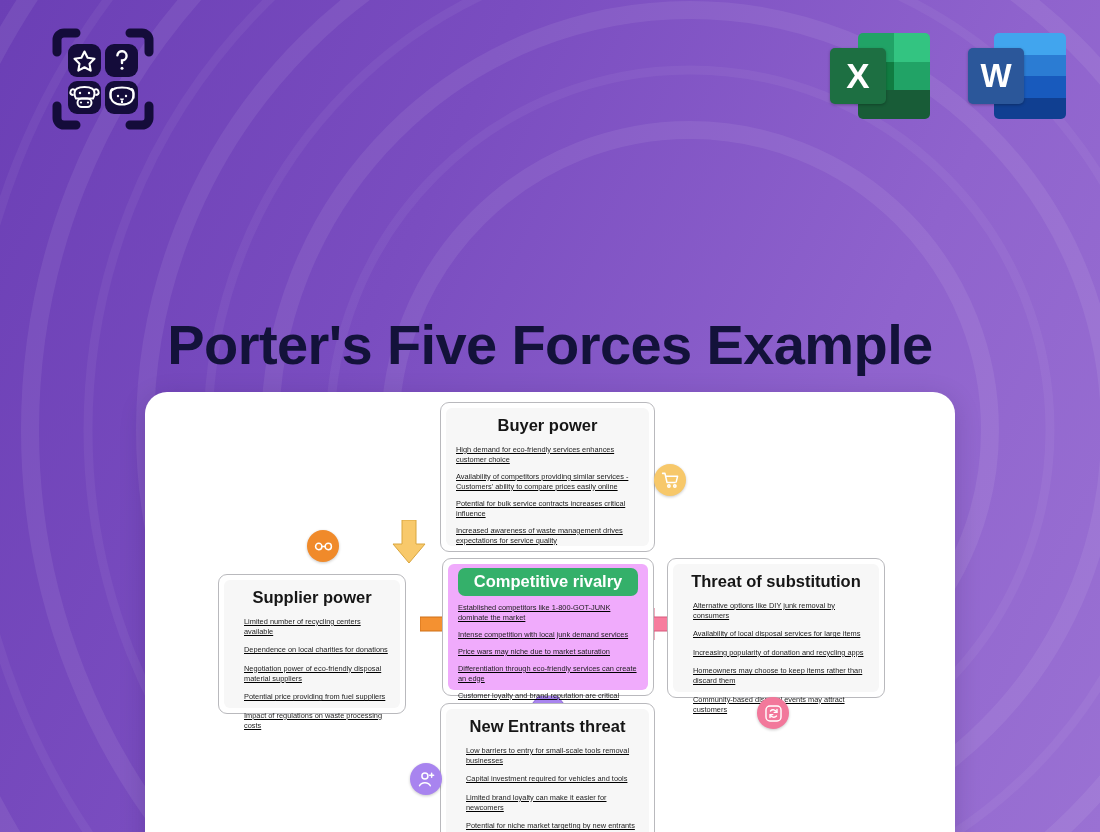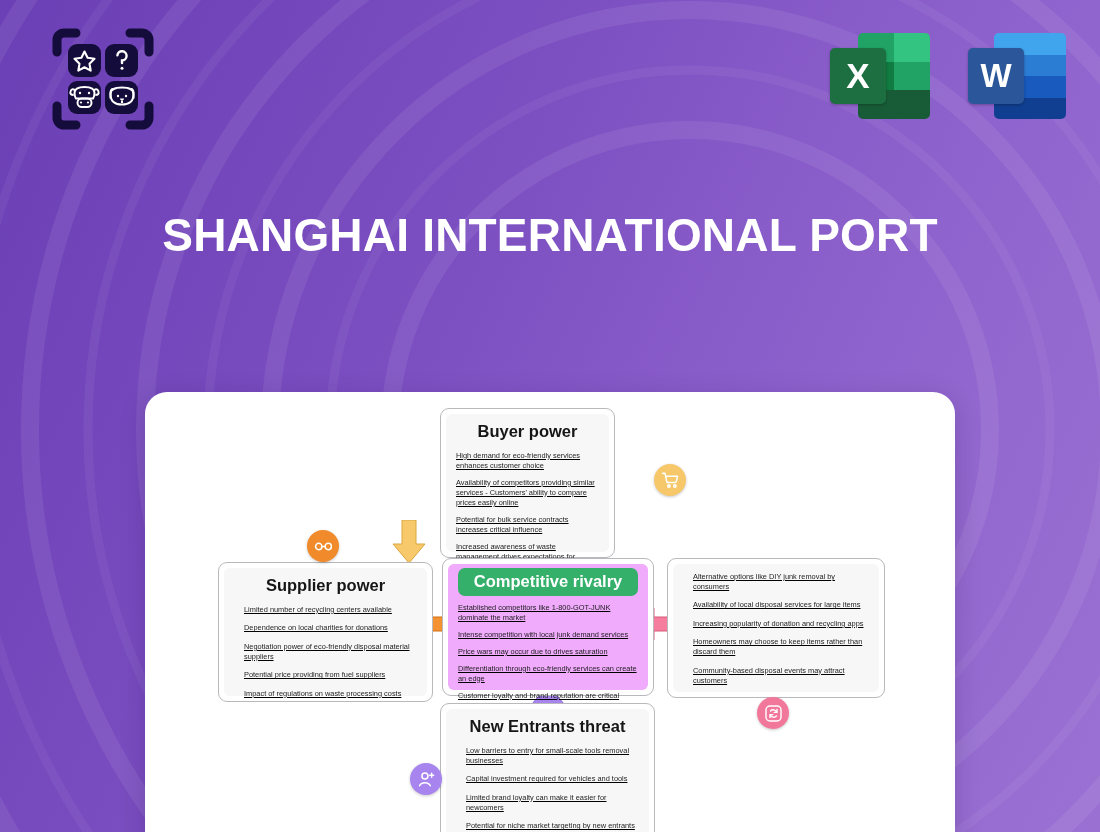--- a/index.html
+++ b/index.html
@@ -110,22 +110,22 @@
   .fbox ul { list-style: none; text-decoration: underline; }
   .fbox li {
     font-size: 7.4px;
     line-height: 1.35;
     color: #1c1c1c;
     margin-bottom: 7px;
   }
   .fbox.dense li { margin-bottom: 8.5px; padding-left: 10px; }
 
   
-  #box-buyer      { left: 295px; top: 16px;  width: 175px; height: 150px; }
-  #box-supplier   { left: 73px;  top: 170px; width: 215px; height: 140px; }
+  #box-buyer      { left: 295px; top: 10px;  width: 215px; height: 150px; }
+  #box-supplier   { left: 73px;  top: 182px; width: 188px; height: 140px; }
   #box-rivalry    { left: 297px; top: 166px; width: 212px; height: 138px; }
   #box-substitute { left: 522px; top: 166px; width: 218px; height: 140px; }
   #box-entrants   { left: 295px; top: 311px; width: 215px; height: 150px; }
 
   
   .arrow { position: absolute; }
   .arrow svg { display: block; }
 
   
   .badge {
@@ -222,21 +222,21 @@
       <div class="wd-sheet">
         <div class="wd-band" style="top:0;height:25%;background:#41a5ee;"></div>
         <div class="wd-band" style="top:25%;height:25%;background:#2b7cd3;"></div>
         <div class="wd-band" style="top:50%;height:25%;background:#185abd;"></div>
         <div class="wd-band" style="top:75%;height:25%;background:#103f91;"></div>
       </div>
       <div class="wd-badge">W</div>
     </div>
   </div>
 
-  <div class="kicker">SHANGHAI INTERNATIONAL PORT</div>
+  <div class="title">Porter's Five Forces Example</div>
 
   <div class="card">
     <div class="diagram">
 
       <div class="arrow" style="left:246px; top:128px;">
         <svg width="36" height="44" viewBox="0 0 36 44">
           <path d="M11 0 h14 v24 h9 L18 43 L2 24 h9 z" fill="#f8c96b" stroke="#d9a63f" stroke-width="1"></path>
         </svg>
       </div>
       <div class="arrow" style="left:275px; top:214px;">
@@ -279,29 +279,30 @@
           </ul>
         </div>
       </div>
 
       <div class="fbox highlight" id="box-rivalry">
         <div class="fbox-inner">
           <h3>Competitive rivalry</h3>
           <ul>
             <li>Established competitors like 1-800-GOT-JUNK dominate the market</li>
             <li>Intense competition with local junk demand services</li>
-            <li>Price wars may occur due to drives saturation</li>
+            <li>Price wars may niche due to market saturation</li>
             <li>Differentiation through eco-friendly services can create an edge</li>
             <li>Customer loyalty and brand reputation are critical factors</li>
           </ul>
         </div>
       </div>
 
       <div class="fbox dense" id="box-substitute">
         <div class="fbox-inner">
+          <h3>Threat of substitution</h3>
           <ul>
             <li>Alternative options like DIY junk removal by consumers</li>
             <li>Availability of local disposal services for large items</li>
             <li>Increasing popularity of donation and recycling apps</li>
             <li>Homeowners may choose to keep items rather than discard them</li>
             <li>Community-based disposal events may attract customers</li>
           </ul>
         </div>
       </div>
 

